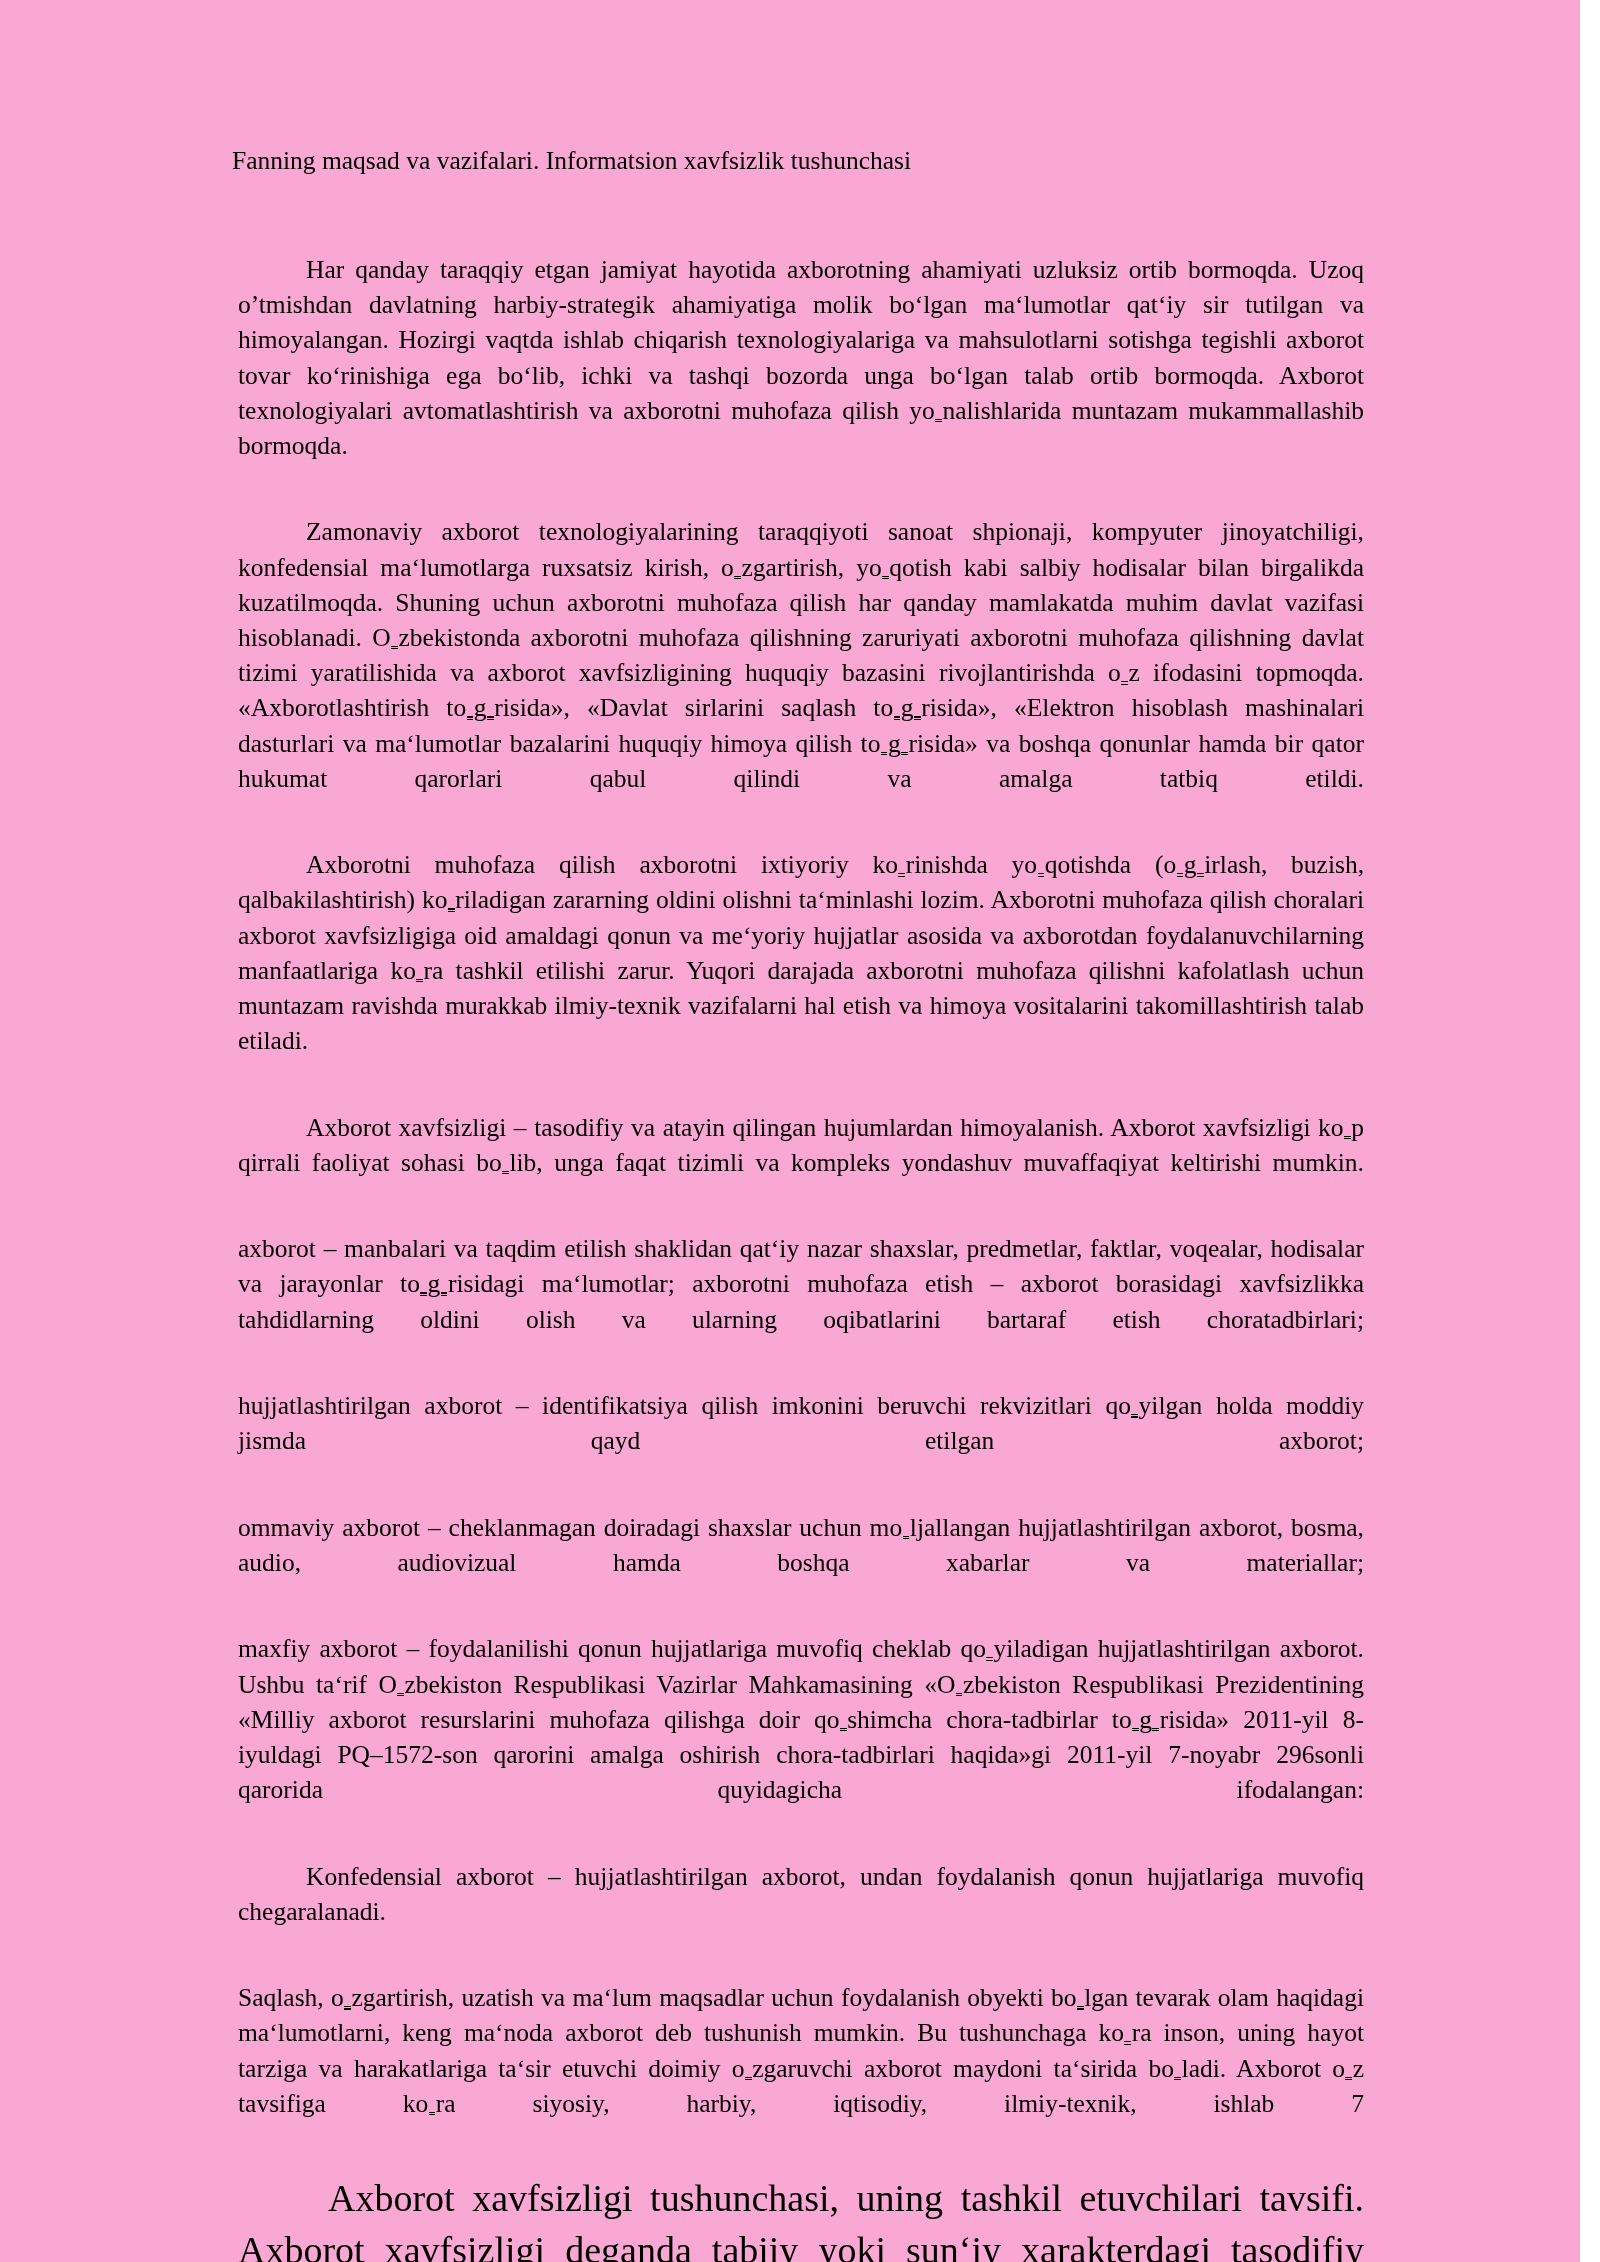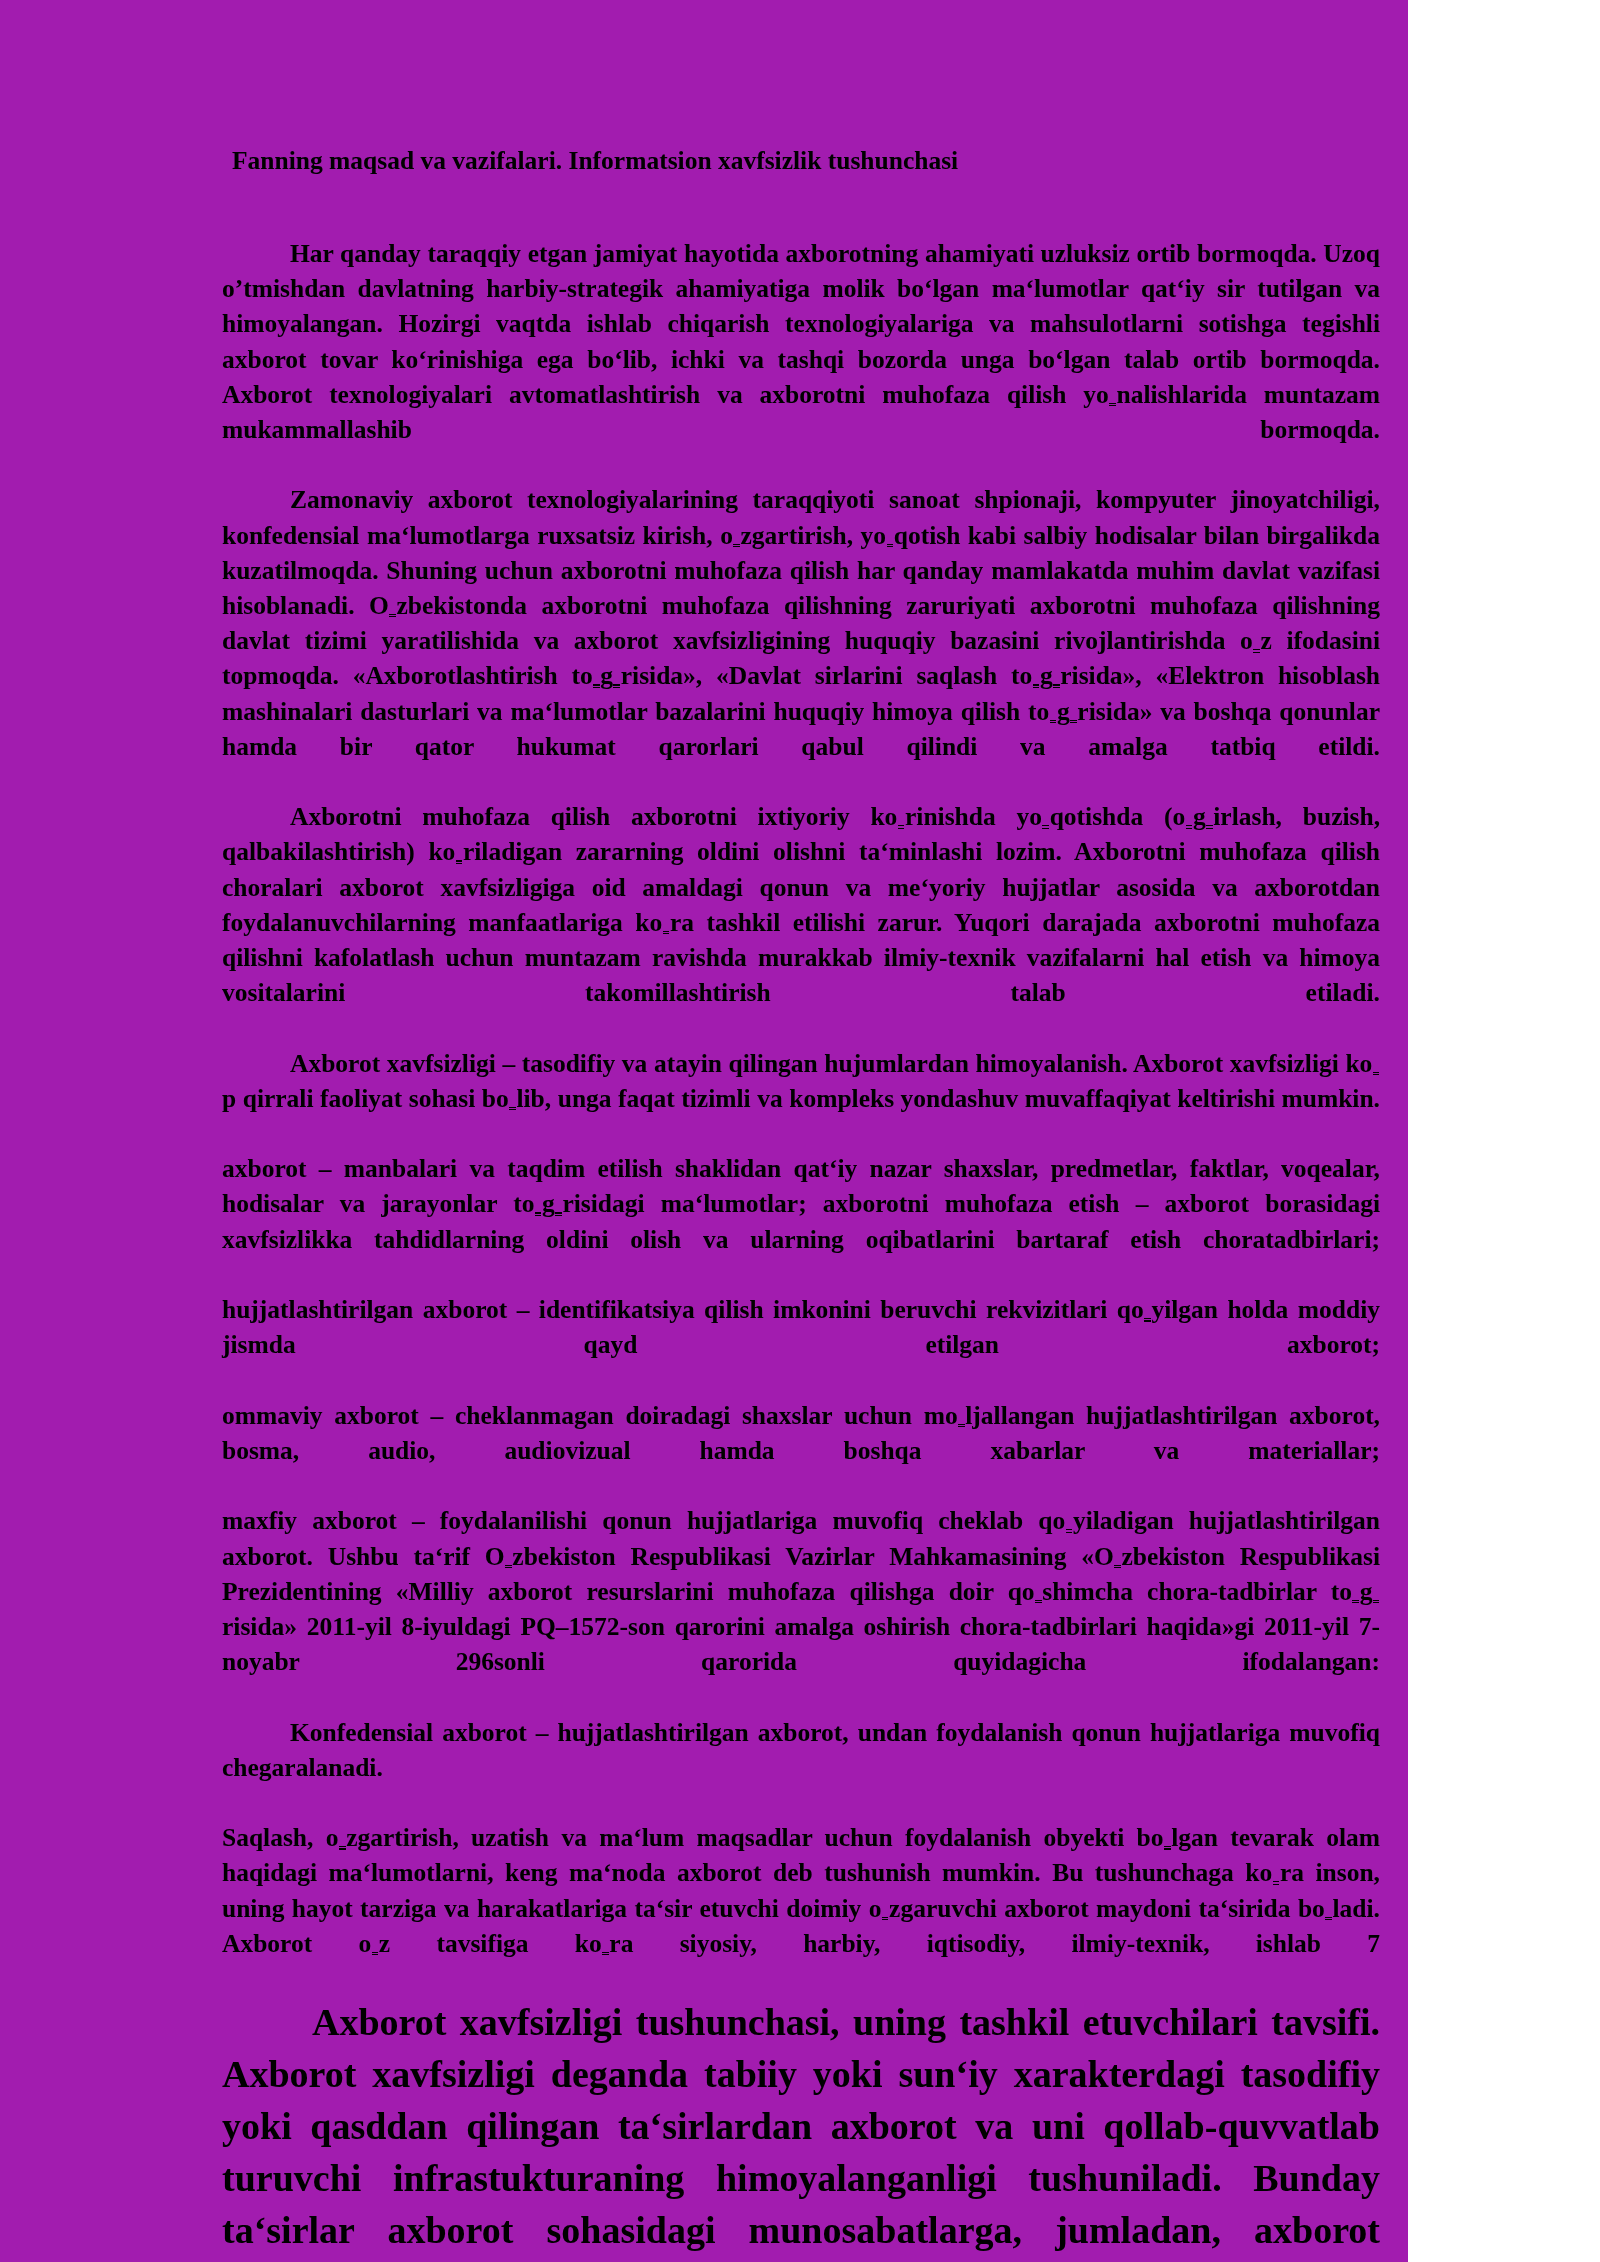--- a/index.html
+++ b/index.html
@@ -6,43 +6,42 @@
     margin: 0;
     padding: 0;
     background: #ffffff;
   }
   body {
     font-family: "Liberation Serif", "DejaVu Serif", serif;
     color: #000000;
   }
   .page {
     position: relative;
-    width: 1408px;
+    width: 1580px;
     height: 2262px;
-    background: #a21caf;
+    background: #f9a8d4;
     box-sizing: border-box;
     overflow: hidden;
-    font-weight: bold;
   }
   .header-line {
     position: absolute;
     left: 232px;
     top: 148px;
     font-size: 25.5px;
     line-height: 1.0;
     white-space: nowrap;
   }
   .body-block {
     position: absolute;
     left: 222px;
     top: 236px;
     width: 1158px;
   }
   p {
-    margin: 0;
+    margin: 16px;
     padding: 0;
     text-align: justify;
     text-justify: inter-word;
     font-size: 25.5px;
     line-height: 35.2px;
   }
   p.indent {
     text-indent: 68px;
   }
   p.noindent {

